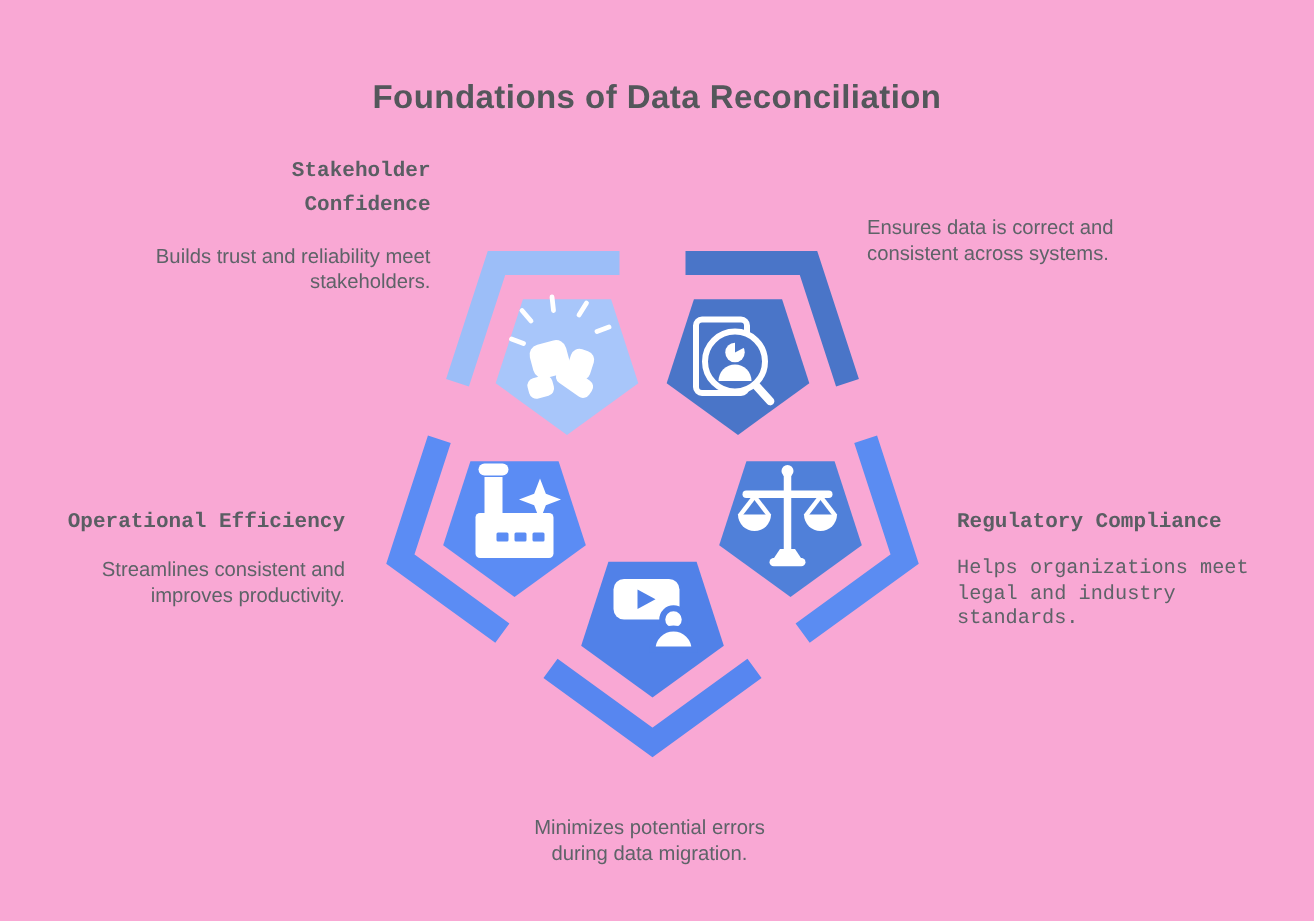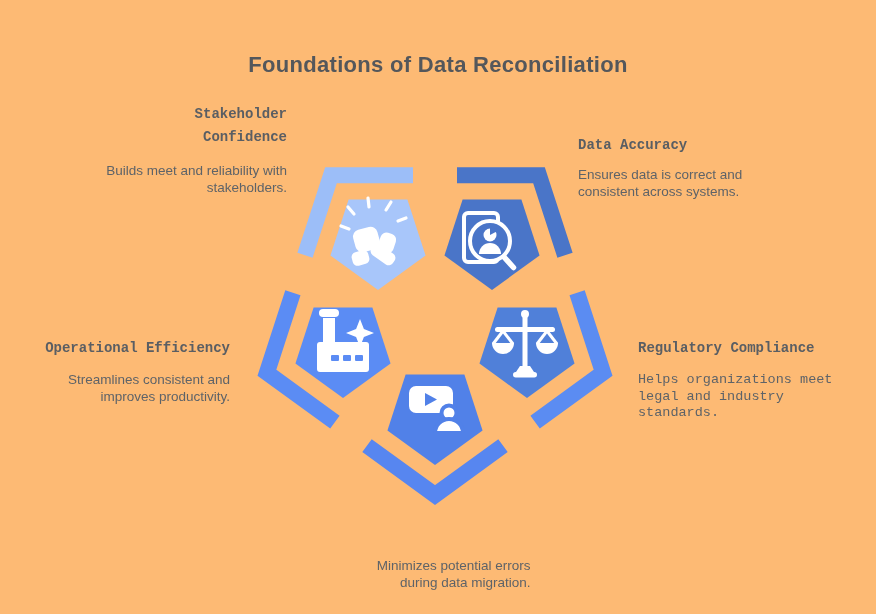--- a/index.html
+++ b/index.html
@@ -1,38 +1,38 @@
 <!DOCTYPE html>
 <html><head>
 <meta charset="utf-8">
 <style>
   html,body{margin:0;padding:0;background:#fff;}
   .stage{
-    position:relative;width:876px;height:614px;background:#fdba74;overflow:hidden;
+    position:relative;width:876px;height:614px;background:#f9a8d4;overflow:hidden;
     font-family:"Liberation Sans",sans-serif;
   }
   .title{
     position:absolute;top:52px;left:0;width:876px;margin:0;
     text-align:center;font-size:22px;font-weight:700;letter-spacing:.3px;color:#54575B;
   }
   .center-svg{position:absolute;left:0;top:0;}
   .blk{position:absolute;}
   .blk .h{font-size:14px;font-weight:700;color:#5A5E63;line-height:23px;font-family:Liberation Mono, monospace;}
   .blk .d{font-size:13.5px;color:#5E6368;line-height:16.5px;margin-top:10px;}
   .b-tl{top:103px;right:589px;width:260px;text-align:right;}
   .b-tl .h{max-width:160px;margin-left:auto;}
   .b-tl .d{max-width:215px;margin-left:auto;margin-top:14px;}
   .b-tr{top:134px;left:578px;width:240px;text-align:left;}
   .b-tr .d{max-width:186px;}
   .b-l{top:337px;right:646px;width:280px;text-align:right;}
   .b-l .d{max-width:182px;margin-left:auto;margin-top:12px;}
   .b-r{top:337px;left:638px;width:280px;text-align:left;}
   .b-r .d{max-width:205px;margin-top:12px;font-family:Liberation Mono, monospace;}
   .b-b{top:540px;left:293px;width:280px;text-align:center;}
-  .b-b .d{max-width:195px;margin:18px auto 0;text-align:right;}
+  .b-b .d{max-width:195px;margin:4px auto 0;}
 </style>
 </head>
 <body>
 
 <div class="stage">
 
   <h1 class="title">Foundations of Data Reconciliation</h1>
 
   <svg class="center-svg" width="876" height="614" viewBox="0 0 876 614" xmlns="http://www.w3.org/2000/svg">
 
@@ -112,25 +112,24 @@
         <rect x="409" y="386" width="44" height="27" rx="7" fill="#ffffff"></rect>
         <path d="M425 393 L425 406 L437 399.5 Z" fill="#5181E8"></path>
         <circle cx="449" cy="413" r="7.5" fill="#ffffff" stroke-width="4" stroke="#5181E8"></circle>
         <path d="M435 433 A14 14 0 0 1 463 433 Z" fill="#ffffff" stroke-width="4" stroke="#5181E8"></path>
       </g>
     </g>
   </svg>
 
   <div class="blk b-tl">
     <div class="h">Stakeholder Confidence</div>
-    <div class="d">Builds meet and reliability with stakeholders.</div>
+    <div class="d">Builds trust and reliability meet stakeholders.</div>
   </div>
 
   <div class="blk b-tr">
-    <div class="h">Data Accuracy</div>
     <div class="d">Ensures data is correct and consistent across systems.</div>
   </div>
 
   <div class="blk b-l">
     <div class="h">Operational Efficiency</div>
     <div class="d">Streamlines consistent and improves productivity.</div>
   </div>
 
   <div class="blk b-r">
     <div class="h">Regulatory Compliance</div>

